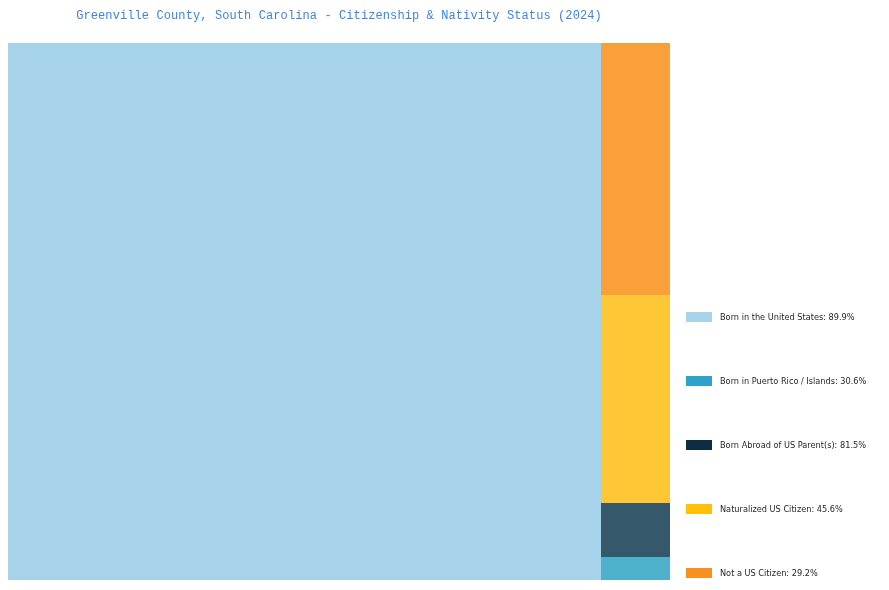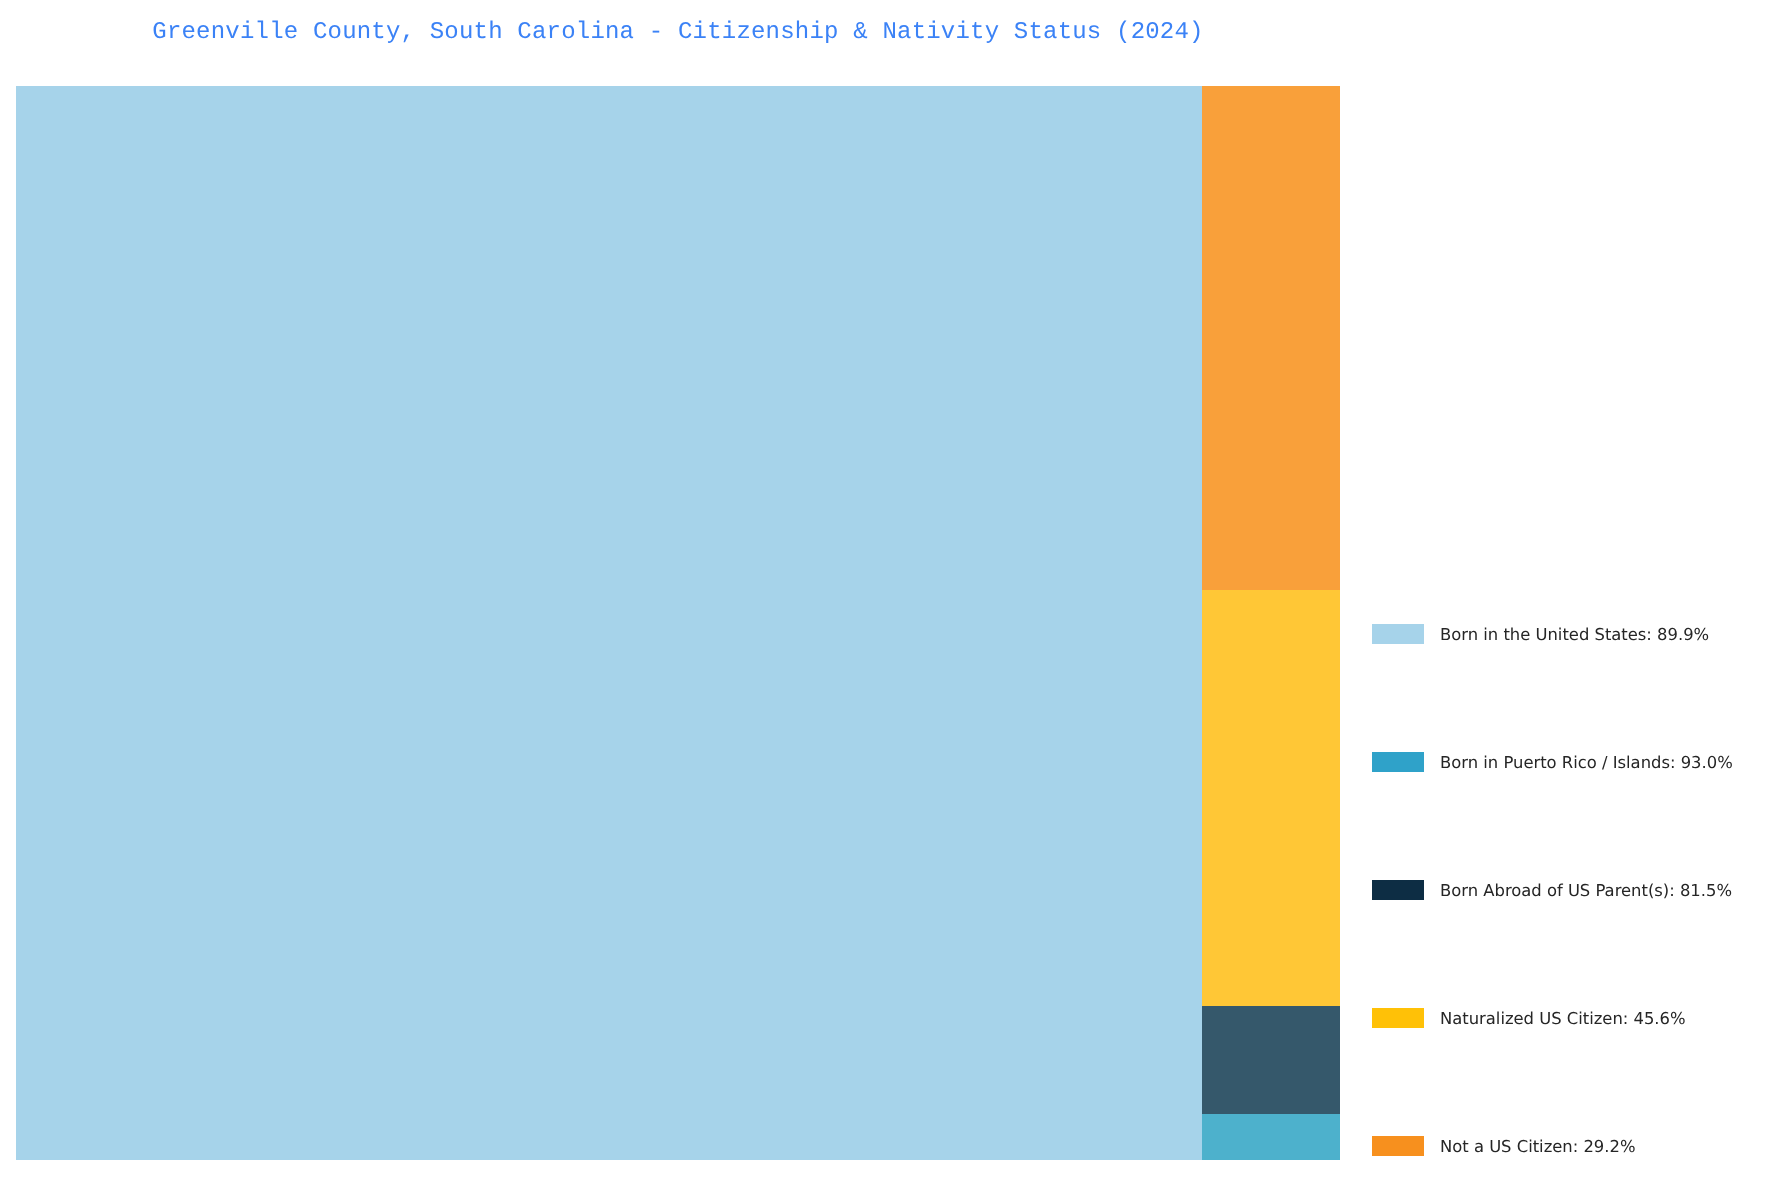--- a/index.html
+++ b/index.html
@@ -92,21 +92,21 @@
       <div class="tm-tile" title="Born in Puerto Rico / Islands: 0.4%" style="left: 593px; top: 514px; width: 69px; height: 23px; background: rgb(77, 177, 204);"></div>
     </div>
 
   <div id="legend">
       <div class="legend-row">
         <span class="legend-swatch" style="background: rgb(166, 211, 234);"></span>
         <span class="legend-label">Born in the United States: 89.9%</span>
       </div>
       <div class="legend-row">
         <span class="legend-swatch" style="background: rgb(47, 162, 201);"></span>
-        <span class="legend-label">Born in Puerto Rico / Islands: 93.0%</span>
+        <span class="legend-label">Born in Puerto Rico / Islands: 30.6%</span>
       </div>
       <div class="legend-row">
         <span class="legend-swatch" style="background: rgb(13, 45, 68);"></span>
         <span class="legend-label">Born Abroad of US Parent(s): 81.5%</span>
       </div>
       <div class="legend-row">
         <span class="legend-swatch" style="background: rgb(255, 193, 7);"></span>
         <span class="legend-label">Naturalized US Citizen: 45.6%</span>
       </div>
       <div class="legend-row">

